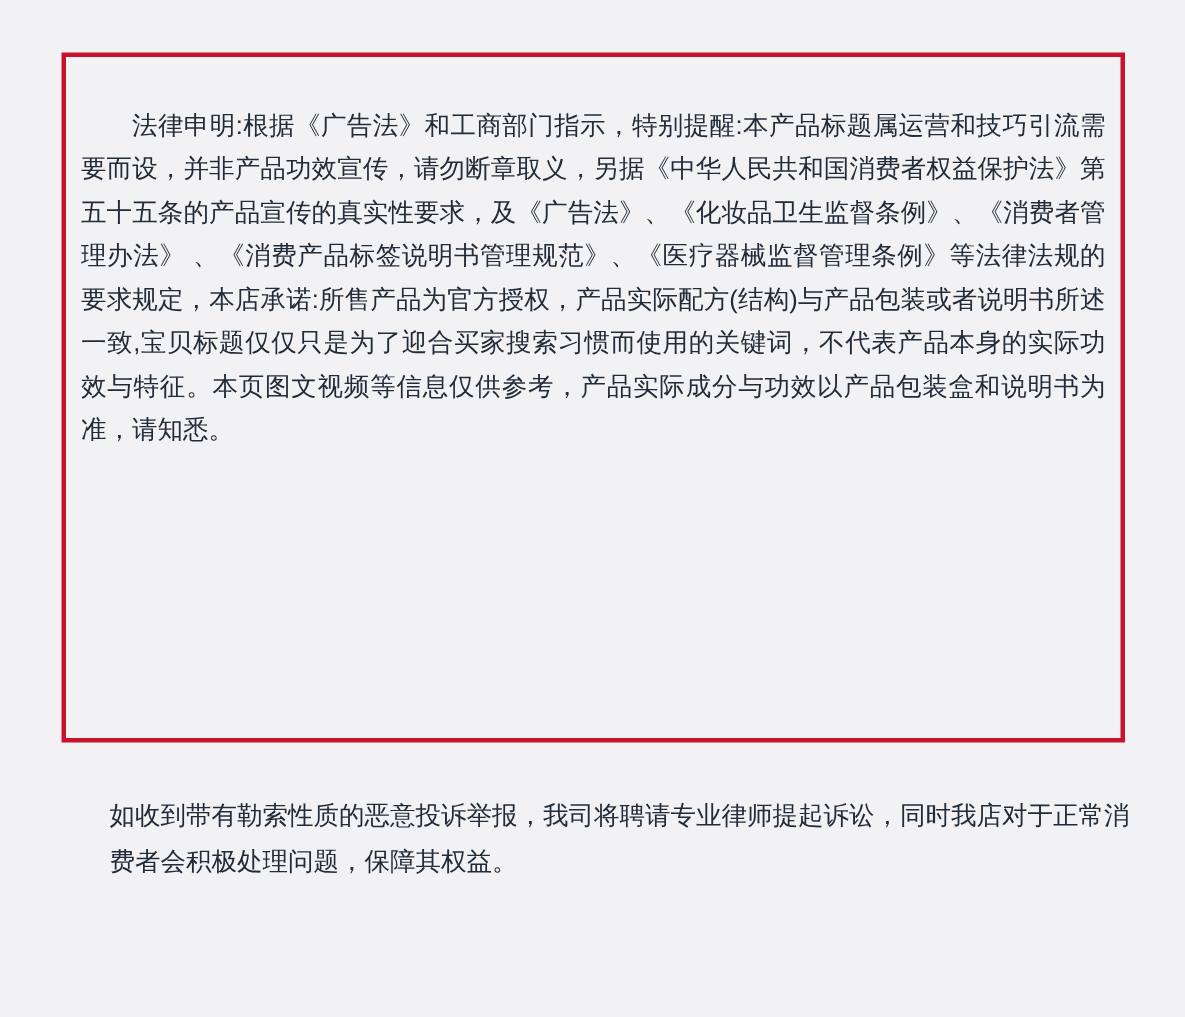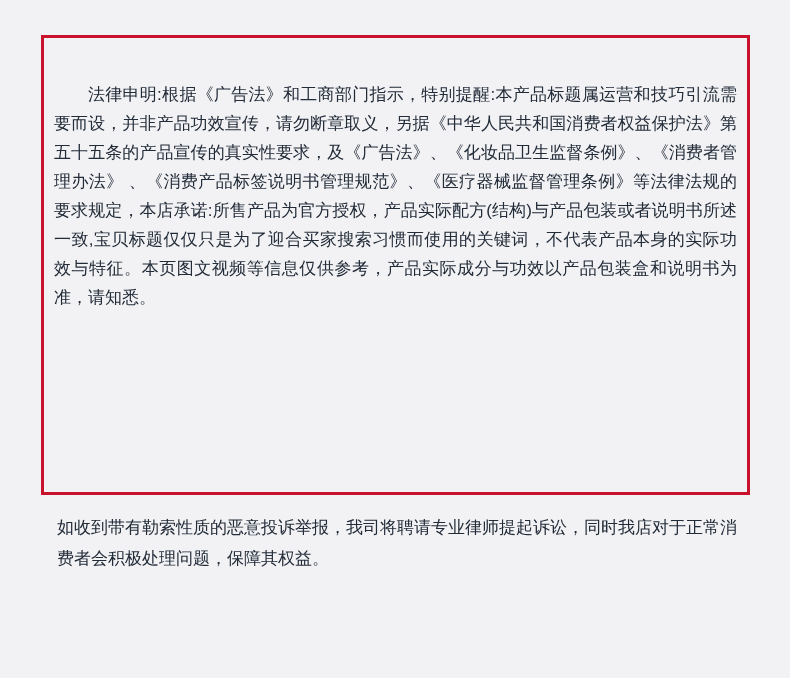--- a/index.html
+++ b/index.html
@@ -46,28 +46,28 @@
     font-size: 17px;
     line-height: 29px;
     color: var(--text-dark, #222b38);
     text-align: justify;
     text-indent: 2em;
   }
   .notice-para.first {
     margin-top: 22px;
   }
   .notice-para.second {
-    margin-top: 42px;
+    margin-top: 31px;
   }
   .footer-note {
     position: absolute;
     left: 57px;
     top: 512px;
     width: 692px;
-    margin: 0;
+    margin: 16px;
     font-size: 17px;
     line-height: 31px;
     color: var(--text-dark, #222b38);
     text-align: left;
   }
 </style>
 </head>
 <body>
 
 <div class="notice-box">

